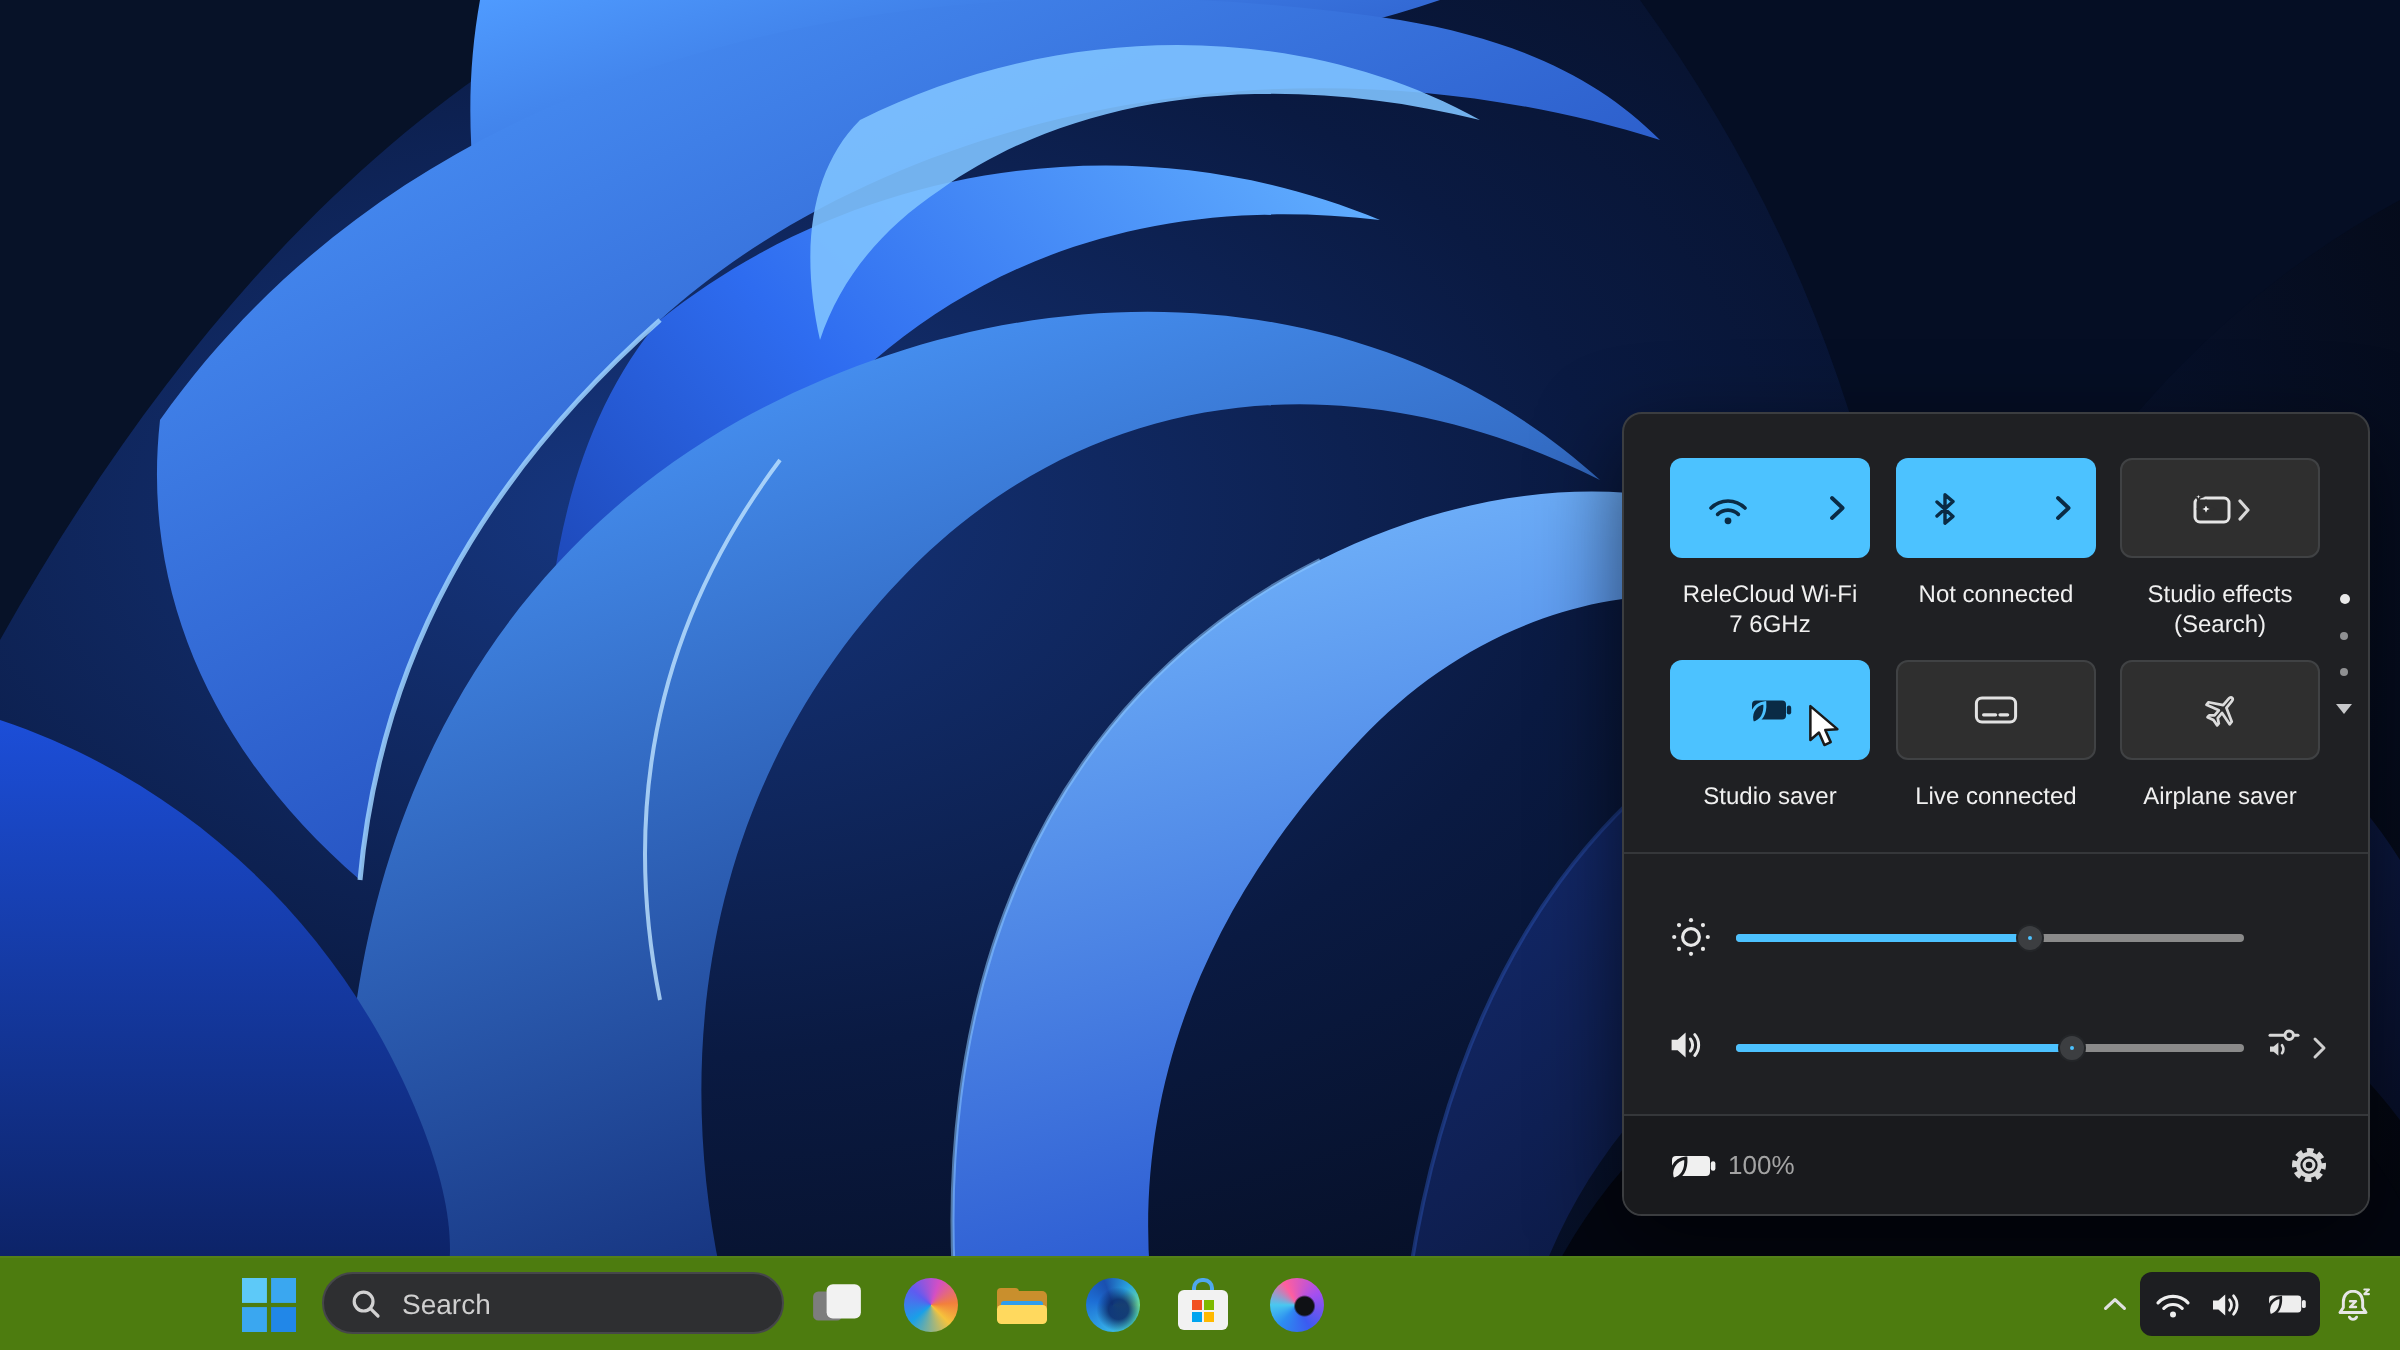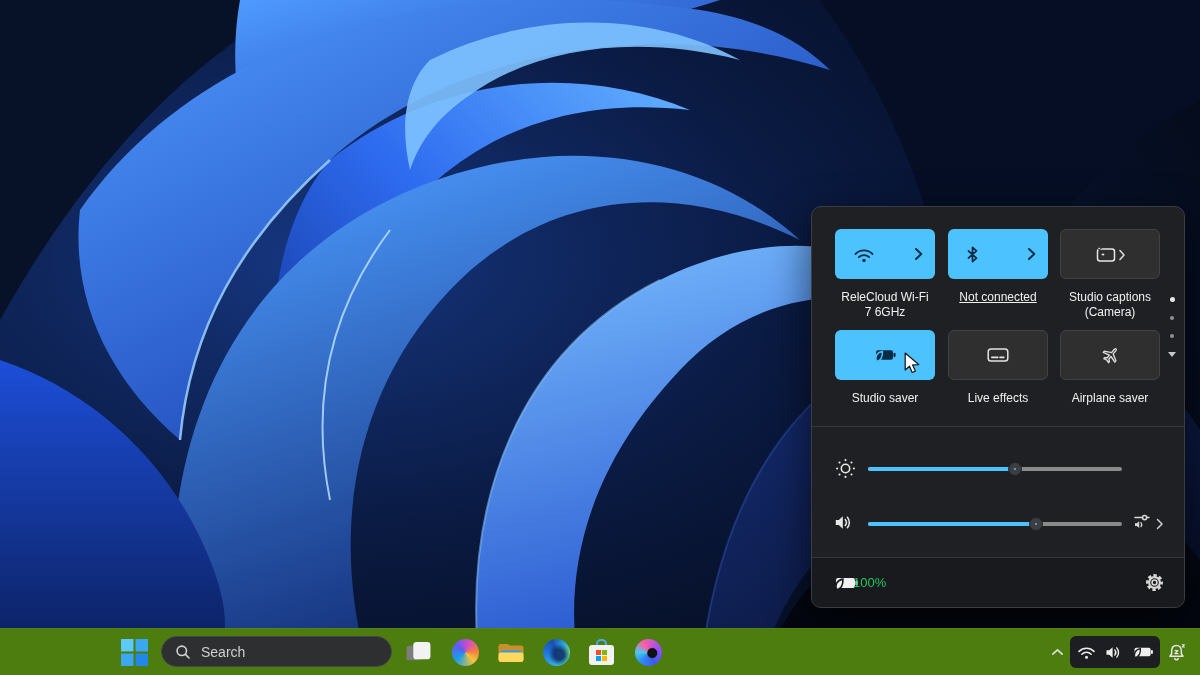--- a/index.html
+++ b/index.html
@@ -36,21 +36,21 @@
             border-top:5.5px solid #c7c8ca;}
 
   .slider{position:absolute;left:56px;width:254px;height:4px;border-radius:2px;background:#8a8a8a;}
   .slider .fill{position:absolute;left:0;top:0;bottom:0;width:var(--val,50%);
                 background:#4cc2ff;border-radius:2px;}
   .slider .thumb{position:absolute;left:var(--val,50%);top:50%;transform:translate(-50%,-50%);
                  width:12px;height:12px;border-radius:50%;background:#4cc2ff;
                  border:5px solid #3c3e41;box-shadow:0 0 0 1px #232528;box-sizing:content-box;}
 
   .qs-icon{position:absolute;display:flex;align-items:center;justify-content:center;}
-  .footer-text{position:absolute;left:41px;top:368px;font-size:13px;color:#22c55e;}
+  .footer-text{position:absolute;left:52px;top:368px;font-size:13px;color:#a3a3a3;}
 
   
   .taskbar{position:absolute;left:0;top:628px;width:1200px;height:62px;background:#4d7c0f;
            border-top:1px solid rgba(255,255,255,.04);}
   .tb-item{position:absolute;display:flex;align-items:center;justify-content:center;border-radius:5px;}
   .search-pill{position:absolute;left:161px;top:7px;width:231px;height:31px;border-radius:16px;
                background:#2e2f31;border:1px solid #46474a;display:flex;align-items:center;
                padding-left:13px;gap:10px;}
   .search-pill span{font-size:14px;color:#cfcfcf;}
   .tray-group{position:absolute;left:1070px;top:7px;width:90px;height:32px;background:#1d1e21;
@@ -150,51 +150,51 @@
     <div class="tile on split" style="left:136px;top:22px;">
       <svg width="13" height="17" viewBox="0 0 12 17">
         <path d="M2 5 L10 12.2 L6 15.6 L6 1.4 L10 4.8 L2 12" fill="none" stroke="#0a2b45" stroke-width="1.7" stroke-linecap="round" stroke-linejoin="round"></path>
       </svg>
       <span class="chev">
         <svg width="9" height="14" viewBox="0 0 9 14">
             <path d="M2 2 L7.3 7 L2 12" fill="none" stroke="#0a2b45" stroke-width="1.9" stroke-linecap="round" stroke-linejoin="round"></path>
           </svg>
       </span>
     </div>
-    <div class="tile-label" style="left:139px;top:83px;text-decoration:underline;">Not connected</div>
+    <div class="tile-label" style="left:139px;top:83px;">Not connected</div>
 
     <div class="tile off" style="left:248px;top:22px;">
       <svg width="34" height="19" viewBox="0 0 34 19">
         <rect x="4.5" y="4" width="17" height="12" rx="2.5" fill="none" stroke="#e6e6e6" stroke-width="1.5"></rect>
         <path d="M10 6 L11 8.5 L13.5 9.5 L11 10.5 L10 13 L9 10.5 L6.5 9.5 L9 8.5 Z" fill="#f2f2f2" stroke="#2f2f2f" stroke-width="1.2"></path>
         <path d="M6.2 1.2 L6.8 2.8 L8.4 3.4 L6.8 4 L6.2 5.6 L5.6 4 L4 3.4 L5.6 2.8 Z" fill="#f2f2f2" stroke="#2f2f2f" stroke-width="0.9"></path>
         <path d="M27 5.5 L31 10 L27 14.5" fill="none" stroke="#d8d8d8" stroke-width="1.6" stroke-linecap="round" stroke-linejoin="round"></path>
       </svg>
     </div>
-    <div class="tile-label" style="left:251px;top:83px;">Studio captions (Camera)</div>
+    <div class="tile-label" style="left:251px;top:83px;">Studio effects (Search)</div>
 
     <div class="tile on" style="left:23px;top:123px;">
       <svg width="24" height="16" viewBox="0 0 24 16">
         <rect x="3" y="3.2" width="17" height="9.6" rx="2" fill="#0a2b45"></rect>
         <rect x="20.4" y="5.8" width="2.2" height="4.4" rx="1.1" fill="#0a2b45"></rect>
         <path d="M3.4,14.6 C1.8,10.4 3.6,5.2 9.4,4.4 C9.8,9.8 7.6,13.6 3.4,14.6 Z" fill="#0a2b45" stroke="#4cc2ff" stroke-width="1.5"></path>
       </svg>
     </div>
     <div class="tile-label" style="left:26px;top:184px;">Studio saver</div>
 
     <div class="tile off" style="left:136px;top:123px;">
       <svg width="22" height="16" viewBox="0 0 22 16">
         <rect x="1.2" y="2" width="19.6" height="12" rx="2.8" fill="none" stroke="#e2e2e2" stroke-width="1.5"></rect>
         <g stroke="#e2e2e2" stroke-width="1.6" stroke-linecap="round">
           <path d="M4.8 10.4 H10.8"></path>
             <path d="M13 10.4 H16.8"></path>
         </g>
       </svg>
     </div>
-    <div class="tile-label" style="left:139px;top:184px;">Live effects</div>
+    <div class="tile-label" style="left:139px;top:184px;">Live connected</div>
 
     <div class="tile off" style="left:248px;top:123px;">
       <svg width="21" height="21" viewBox="0 0 20 20">
         <path d="M10 1.8 C10.6 1.8 11 2.5 11 3.4 L11 7.2 L17.2 10.6 L17.2 12.2 L11 10.4 L11 13.6 L13 15.2 L13 16.4 L10 15.6 L7 16.4 L7 15.2 L9 13.6 L9 10.4 L2.8 12.2 L2.8 10.6 L9 7.2 L9 3.4 C9 2.5 9.4 1.8 10 1.8 Z" fill="none" stroke="#dcdcdc" stroke-width="1.3" stroke-linejoin="round" transform="rotate(40 10 10)"></path>
       </svg>
     </div>
     <div class="tile-label" style="left:251px;top:184px;">Airplane saver</div>
 
     <div class="dots">
       <span class="dot big"></span>

